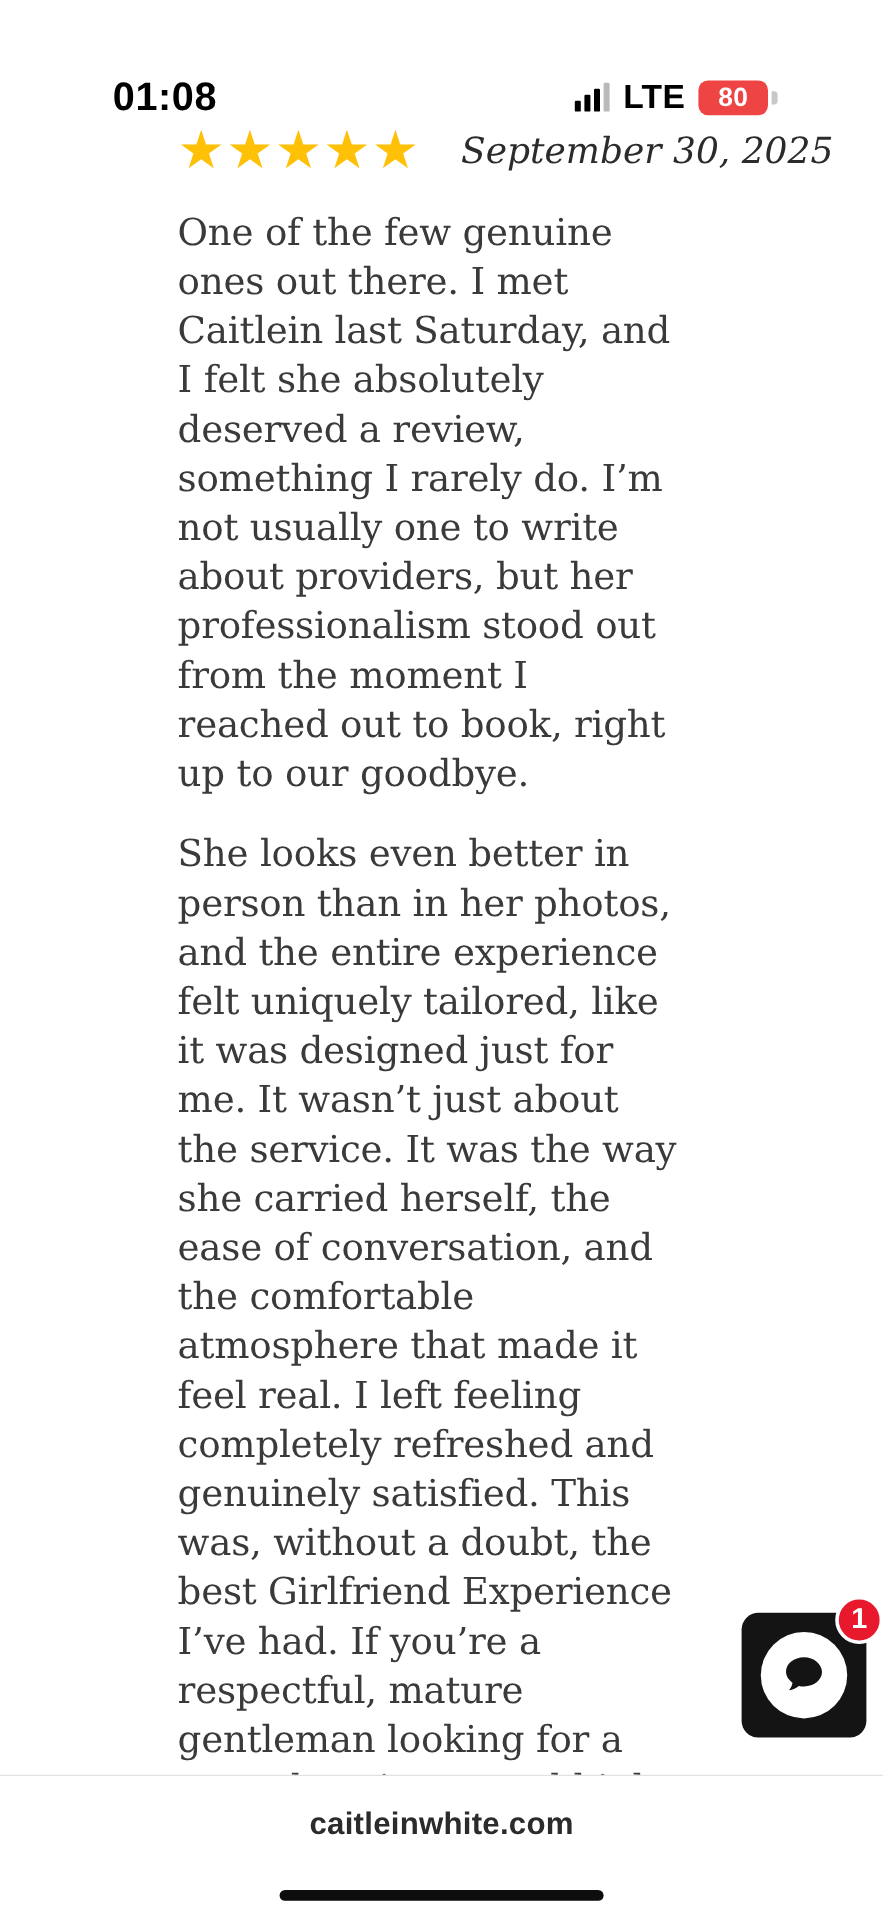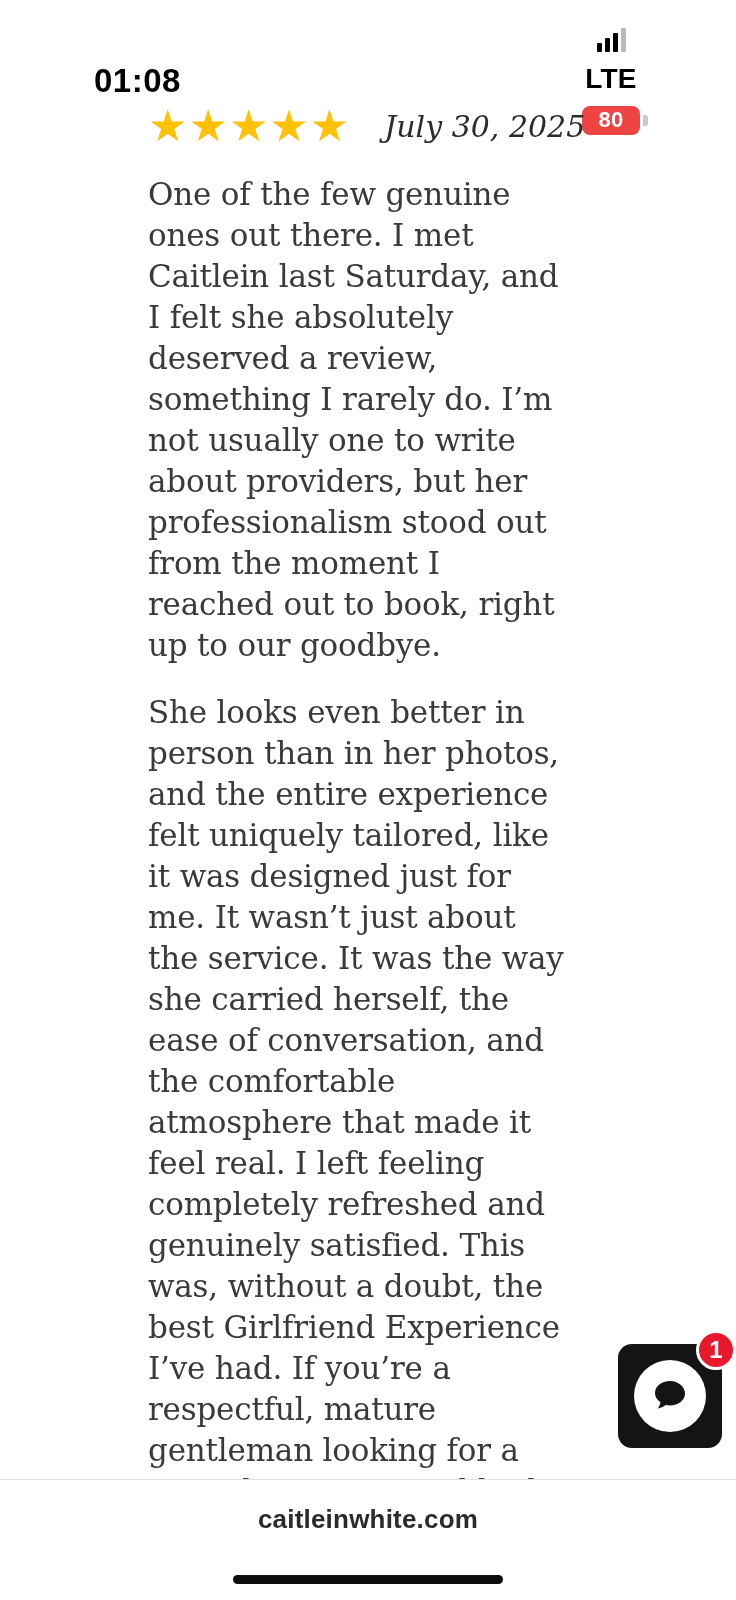--- a/index.html
+++ b/index.html
@@ -33,21 +33,20 @@
     font-weight: bold;
     letter-spacing: 0.5px;
     color: #000;
     font-family: "Liberation Sans", sans-serif;
     padding-left: 50px;
   }
   .status-right {
     display: flex;
     align-items: center;
     gap: 11px;
-    flex-direction: column;
   }
   .signal-bars {
     display: flex;
     align-items: flex-end;
     gap: 3px;
     height: 24px;
   }
   .signal-bars i {
     display: block;
     width: 5px;
@@ -221,21 +220,21 @@
       <span class="battery-text">80</span>
       <span class="battery-cap"></span>
     </span>
   </div>
 </div>
 
 <div class="review">
 
   <div class="review-head">
     <div class="stars">★★★★★</div>
-    <div class="review-date">July 30, 2025</div>
+    <div class="review-date">September 30, 2025</div>
   </div>
 
   <div class="review-body">
     <p>One of the few genuine ones out there. I met Caitlein last Saturday, and I felt she absolutely deserved a review, something I rarely do. I’m not usually one to write about providers, but her professionalism stood out from the moment I reached out to book, right up to our goodbye.</p>
     <p>She looks even better in person than in her photos, and the entire experience felt uniquely tailored, like it was designed just for me. It wasn’t just about the service. It was the way she carried herself, the ease of conversation, and the comfortable atmosphere that made it feel real. I left feeling completely refreshed and genuinely satisfied. This was, without a doubt, the best Girlfriend Experience I’ve had. If you’re a respectful, mature gentleman looking for a smooth, private, and high-quality encounter, she’s worth your time. Highly recommended.</p>
 
   </div>
 
 </div>
 

